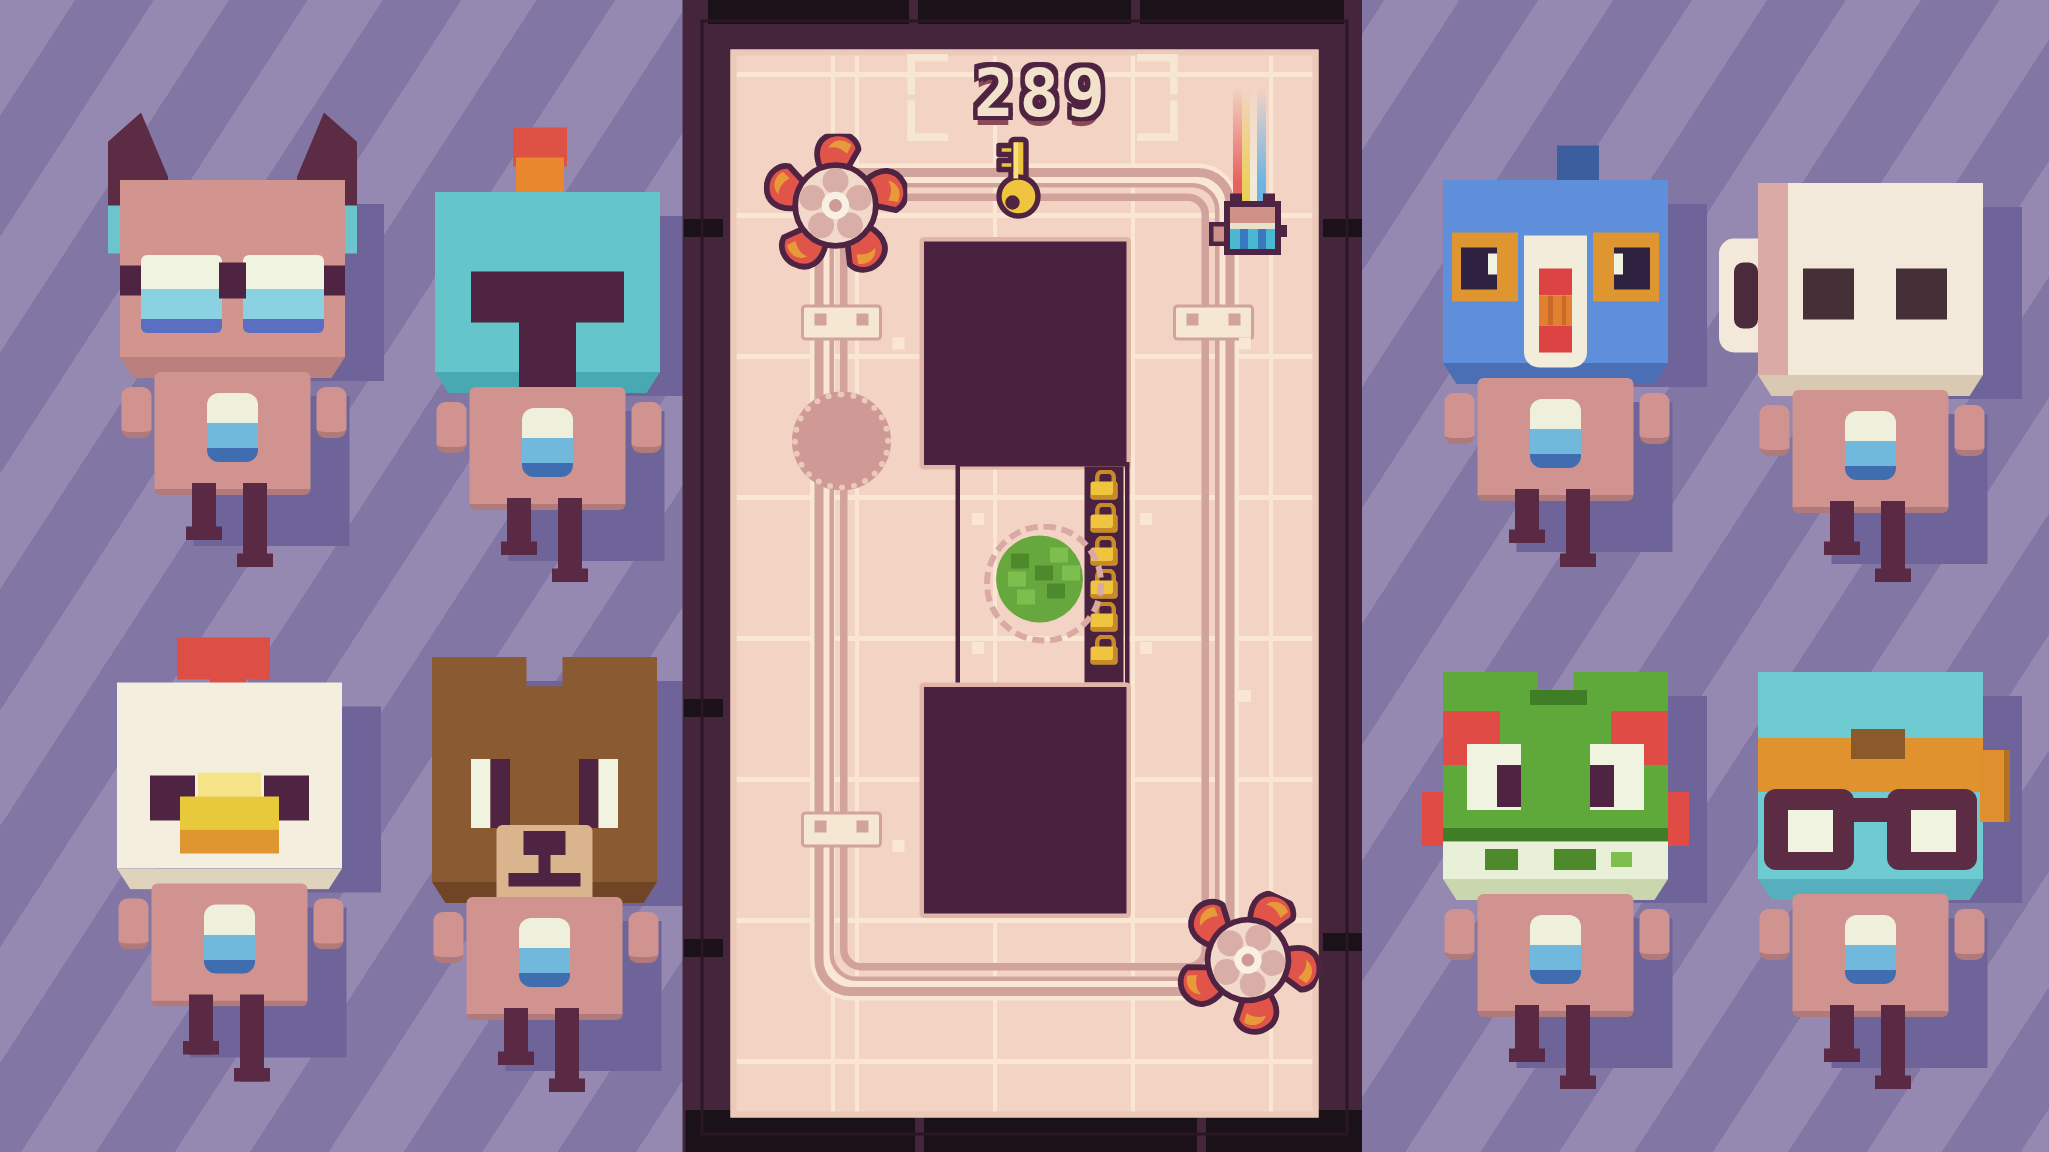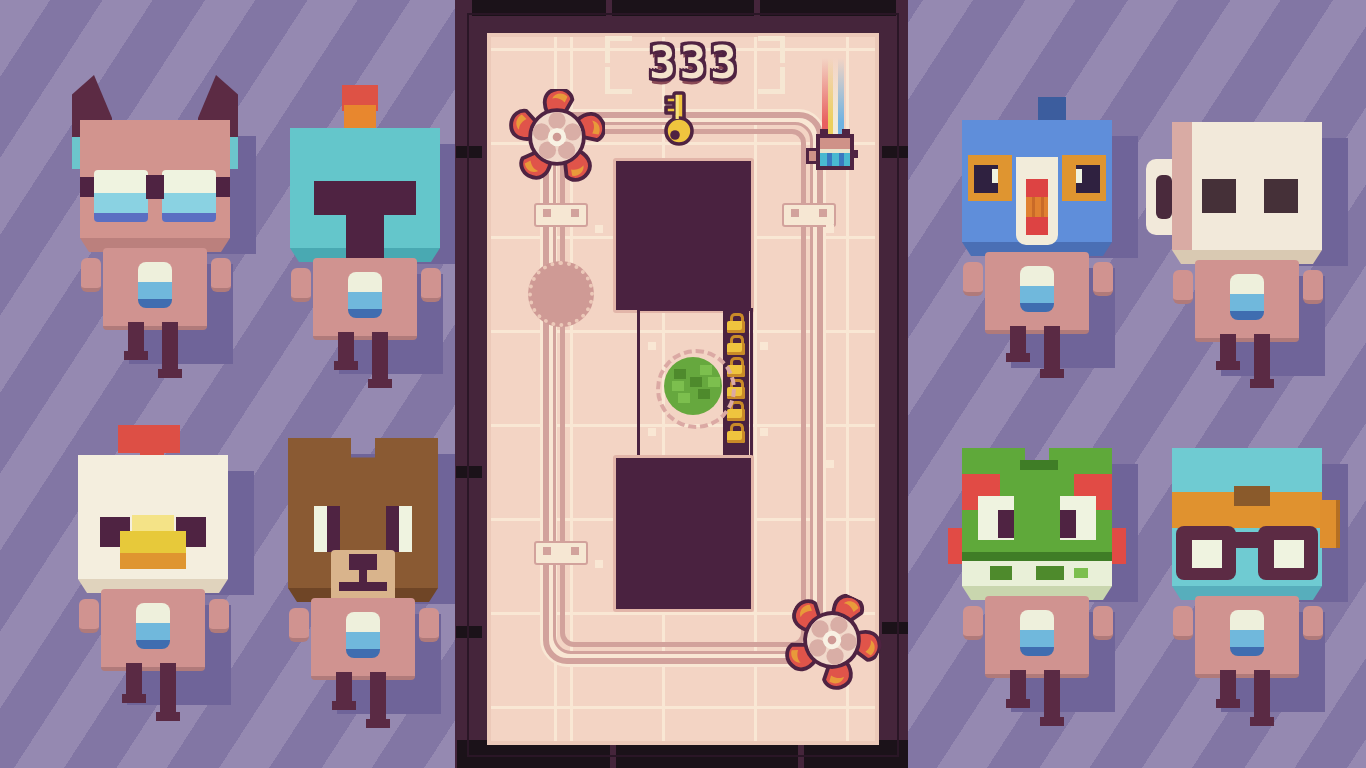--- a/index.html
+++ b/index.html
@@ -310,21 +310,21 @@
   <div class="rivet" style="left:595px;top:560px"></div>
   <div class="rivet" style="left:826px;top:225px"></div>
   <div class="rivet" style="left:826px;top:460px"></div>
 
   <div class="pp" style="left:605px;top:36px;width:180px;height:58px">
     <div class="bracket" style="left:0;top:0;border-left-width:5px;border-top-width:5px"></div>
     <div class="bracket" style="right:0;top:0;border-right-width:5px;border-top-width:5px"></div>
     <div class="bracket" style="left:0;bottom:0;border-left-width:5px;border-bottom-width:5px"></div>
     <div class="bracket" style="right:0;bottom:0;border-right-width:5px;border-bottom-width:5px"></div>
   </div>
-  <div id="score">333</div>
+  <div id="score">289</div>
   <svg style="position:absolute;left:659px;top:90px" width="38" height="58" viewBox="0 0 19 29">
     <g stroke="#4f2342" stroke-width="1.8" stroke-linejoin="round">
       <rect x="7.5" y="1.5" width="5" height="14" rx="1" style="fill:var(--gold,#efc43e)"></rect>
       <rect x="3.5" y="3.5" width="5" height="3" style="fill:var(--gold,#efc43e)"></rect>
       <rect x="3.5" y="8.5" width="5" height="3" style="fill:var(--gold,#efc43e)"></rect>
       <circle cx="10" cy="20.5" r="6.5" style="fill:var(--gold,#efc43e)"></circle>
     </g>
     <circle cx="8" cy="22.5" r="2.4" fill="#4f2342"></circle>
     <rect x="8.3" y="2.5" width="1.6" height="12" fill="#f8e07a"></rect>
   </svg>

